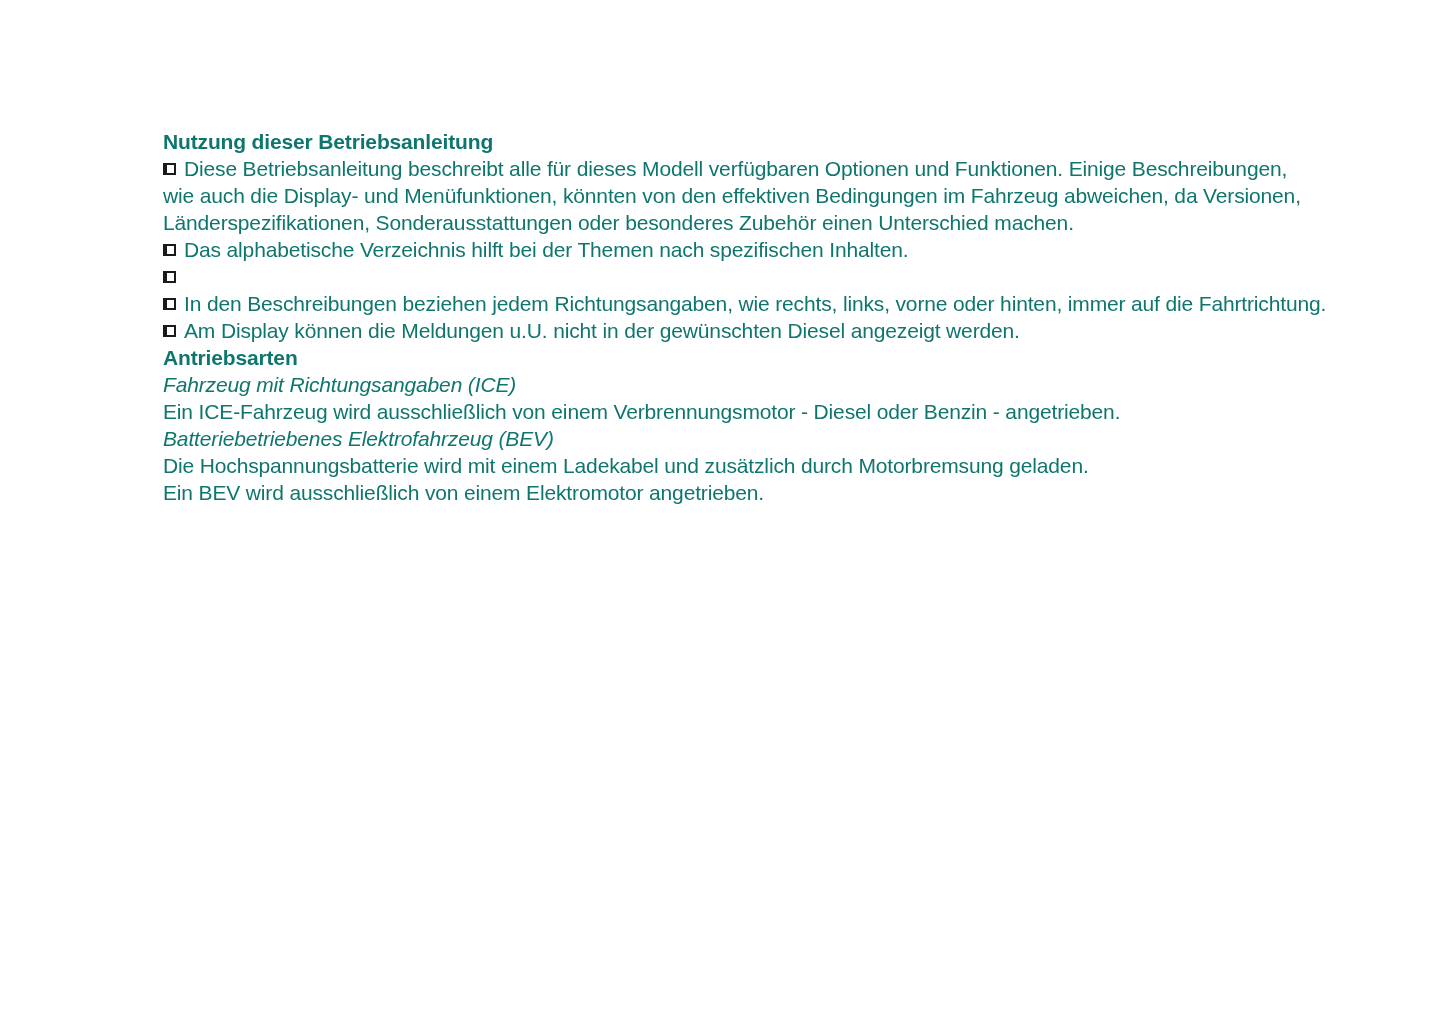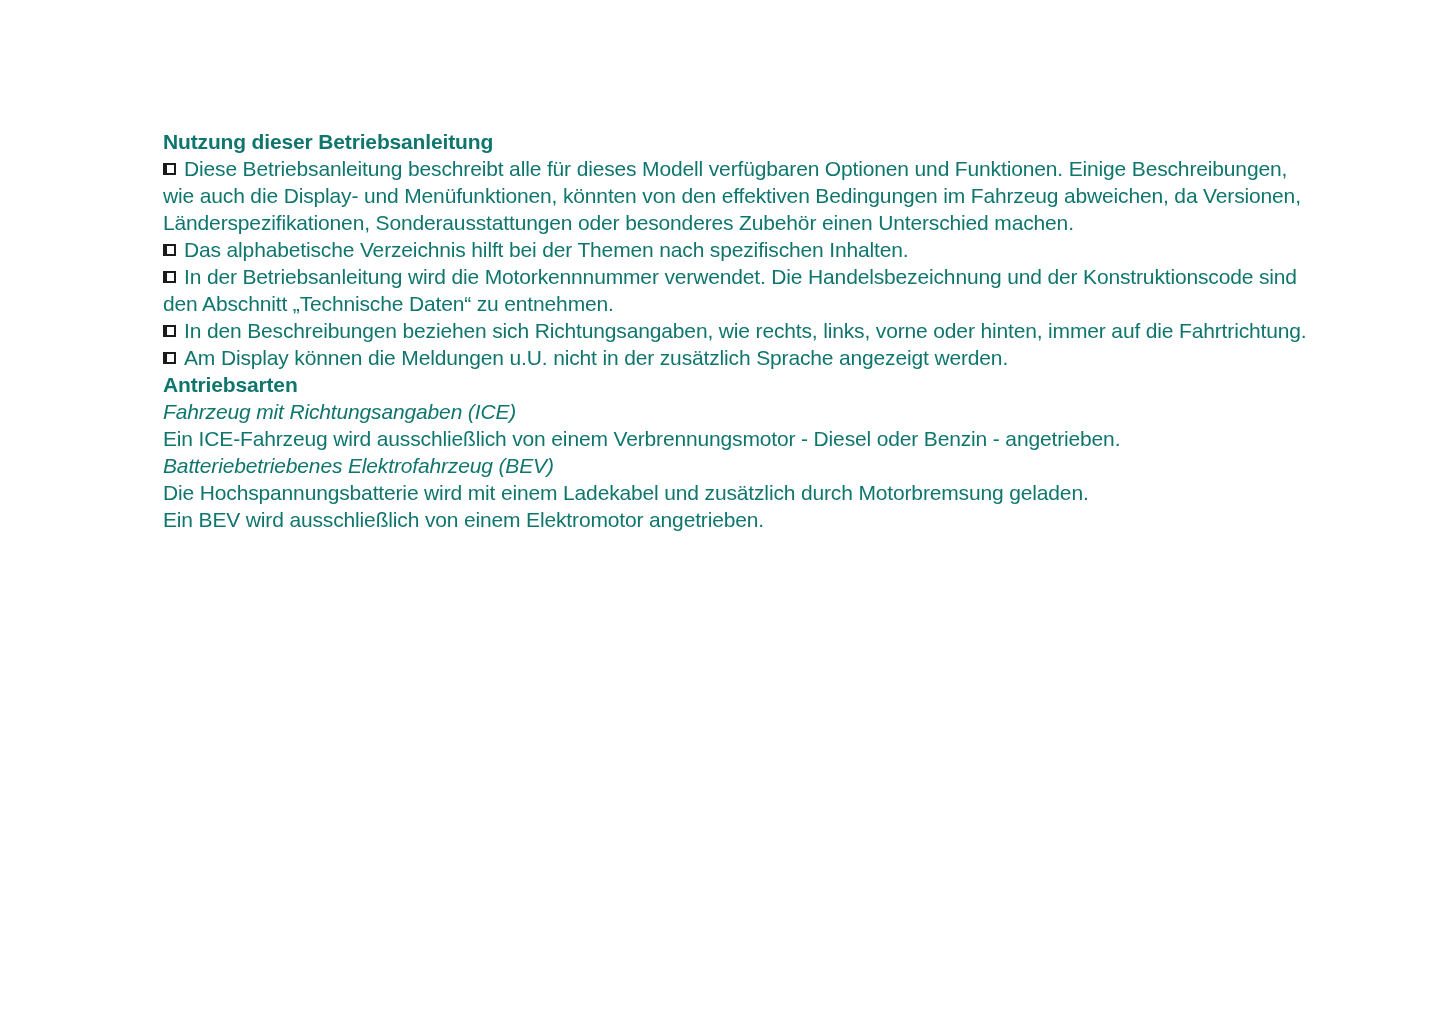--- a/index.html
+++ b/index.html
@@ -53,26 +53,25 @@
 
   <p class="heading">Nutzung dieser Betriebsanleitung</p>
 
   <p><span class="bullet-icon"></span><span>Diese Betriebsanleitung beschreibt alle für dieses Modell verfügbaren Optionen und Funktionen. Einige Beschreibungen,
 wie auch die Display- und Menüfunktionen, könnten von den effektiven Bedingungen im Fahrzeug abweichen, da Versionen,
 Länderspezifikationen, Sonderausstattungen oder besonderes Zubehör einen Unterschied machen.</span></p>
 
 
   <p><span class="bullet-icon"></span><span>Das alphabetische Verzeichnis hilft bei der Themen nach spezifischen Inhalten.</span></p>
 
-  <p><span class="bullet-icon"></span><span>In der Betriebsanleitung wird die Motorkennnummer verwendet. Die Handelsbezeichnung und der Konstruktionscode sind
-den Abschnitt „Technische Daten“ zu entnehmen.</span></p>
+  <p><span class="bullet-icon"></span></p>
 
-  <p><span class="bullet-icon"></span><span>In den Beschreibungen beziehen sich Richtungsangaben, wie rechts, links, vorne oder hinten, immer auf die Fahrtrichtung.</span></p>
+  <p><span class="bullet-icon"></span><span>In den Beschreibungen beziehen jedem Richtungsangaben, wie rechts, links, vorne oder hinten, immer auf die Fahrtrichtung.</span></p>
 
-  <p><span class="bullet-icon"></span><span>Am Display können die Meldungen u.U. nicht in der zusätzlich Sprache angezeigt werden.</span></p>
+  <p><span class="bullet-icon"></span><span>Am Display können die Meldungen u.U. nicht in der gewünschten Diesel angezeigt werden.</span></p>
 
   <p class="heading">Antriebsarten</p>
 
   <p class="italic">Fahrzeug mit Richtungsangaben (ICE)</p>
 
   <p>Ein ICE-Fahrzeug wird ausschließlich von einem Verbrennungsmotor - Diesel oder Benzin - angetrieben.</p>
 
   <p class="italic">Batteriebetriebenes Elektrofahrzeug (BEV)</p>
 
   <p>Die Hochspannungsbatterie wird mit einem Ladekabel und zusätzlich durch Motorbremsung geladen.</p>

